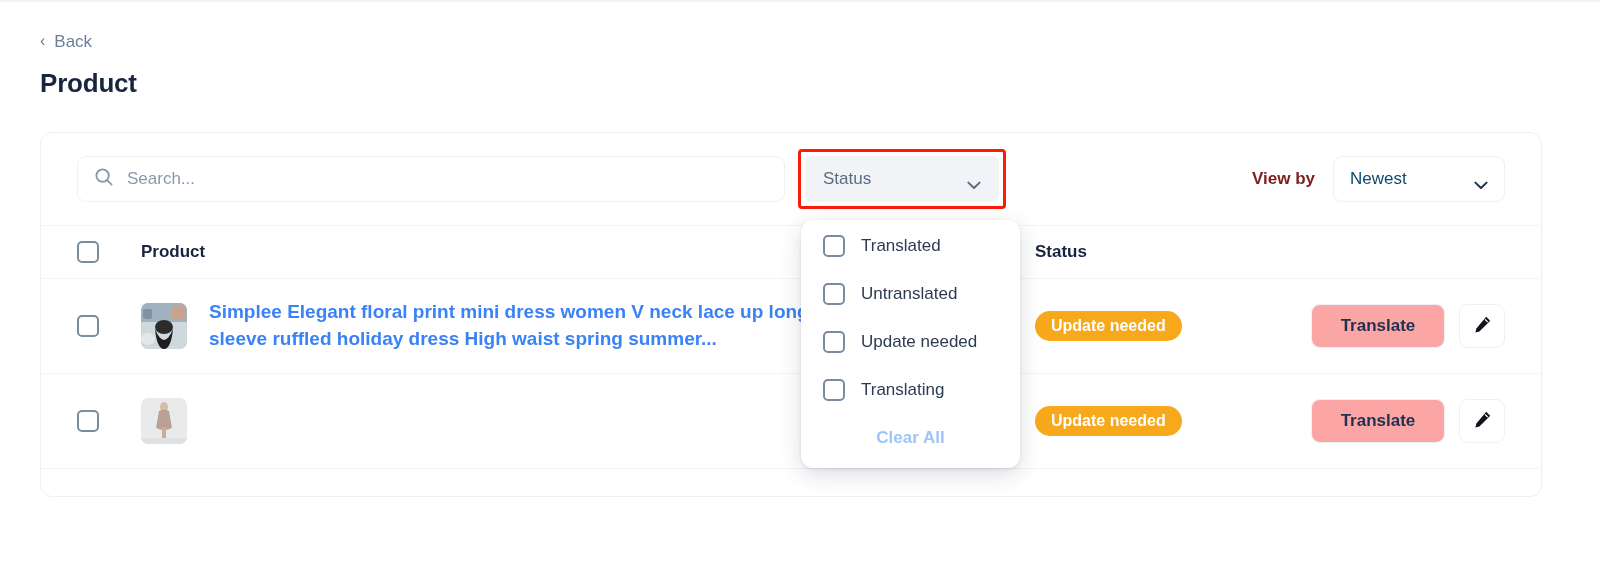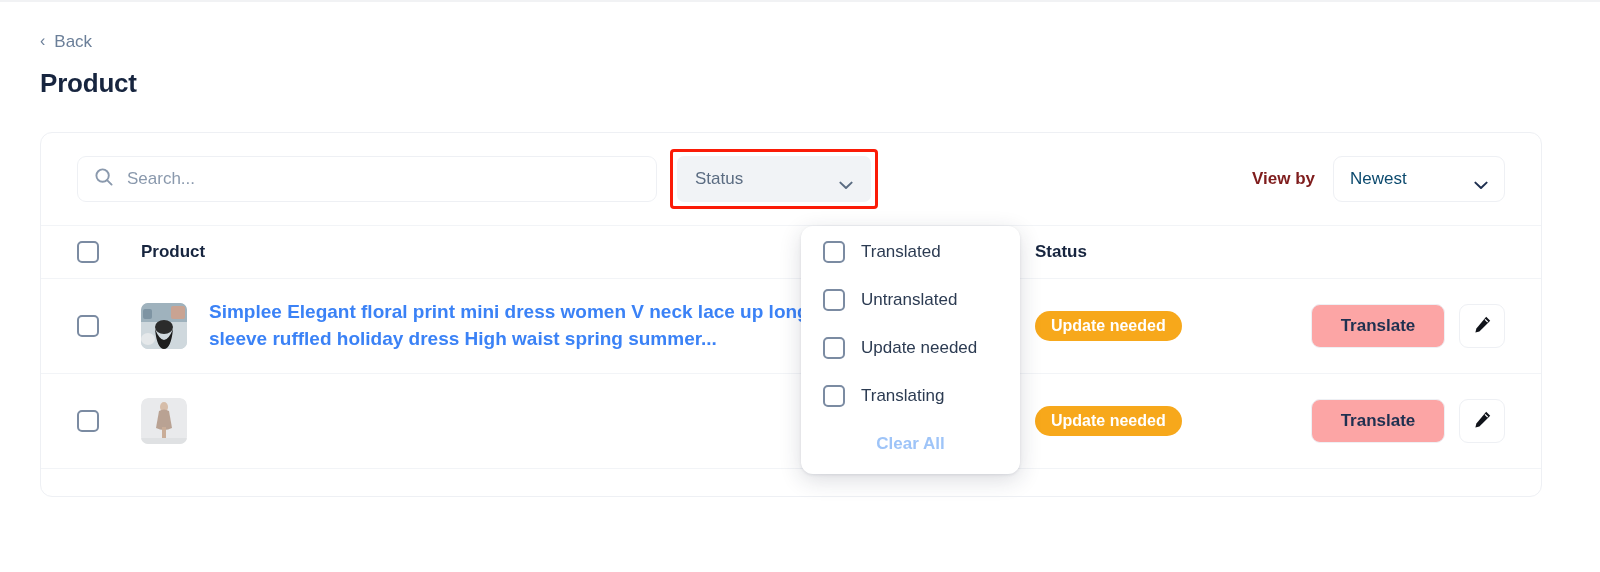--- a/index.html
+++ b/index.html
@@ -60,21 +60,21 @@
   
   .toolbar {
     height: 92px;
     display: flex;
     align-items: center;
     padding: 0 36px;
     gap: 0;
   }
   .search-box {
     flex: 0 0 auto;
-    width: 580px;
+    width: 708px;
     height: 46px;
     border: 1px solid #eef0f4;
     border-radius: 9px;
     display: flex;
     align-items: center;
     padding: 0 16px;
     gap: 13px;
     background: #fff;
   }
   .search-box svg { flex: 0 0 auto; }
@@ -233,21 +233,21 @@
     display: flex;
     align-items: center;
     justify-content: center;
     cursor: pointer;
   }
 
   
   .dropdown {
     position: absolute;
     left: 801px;
-    top: 224px;
+    top: 218px;
     width: 219px;
     background: #ffffff;
     border-radius: 12px;
     box-shadow: 0 6px 22px rgba(28,40,64,.16), 0 1px 3px rgba(28,40,64,.10);
     padding: 2px 0 10px 0;
     z-index: 40;
   }
   .dd-item {
     display: flex;
     align-items: center;

